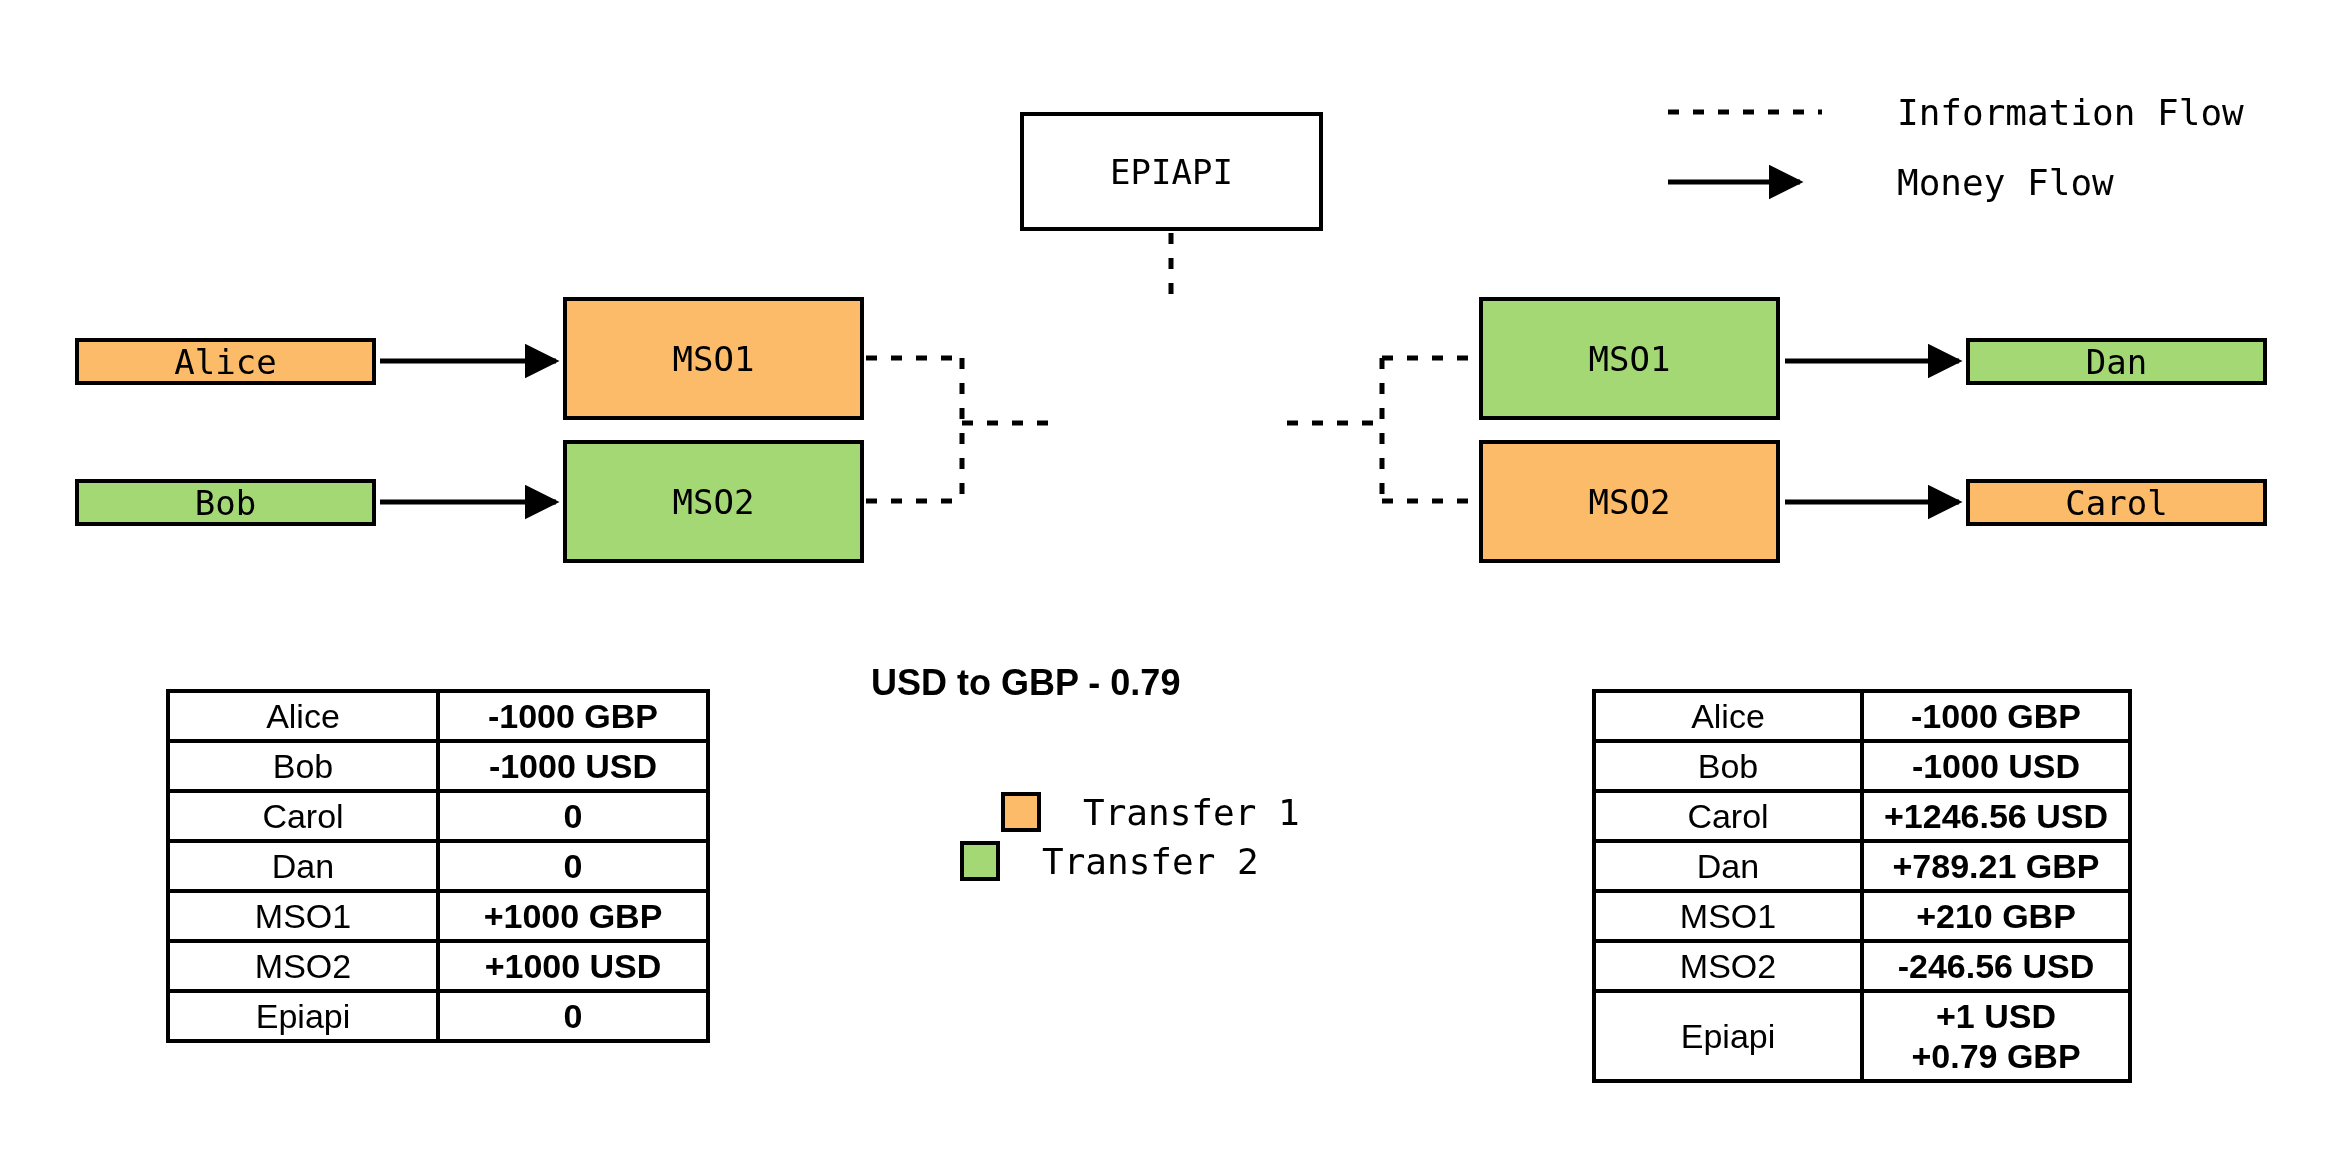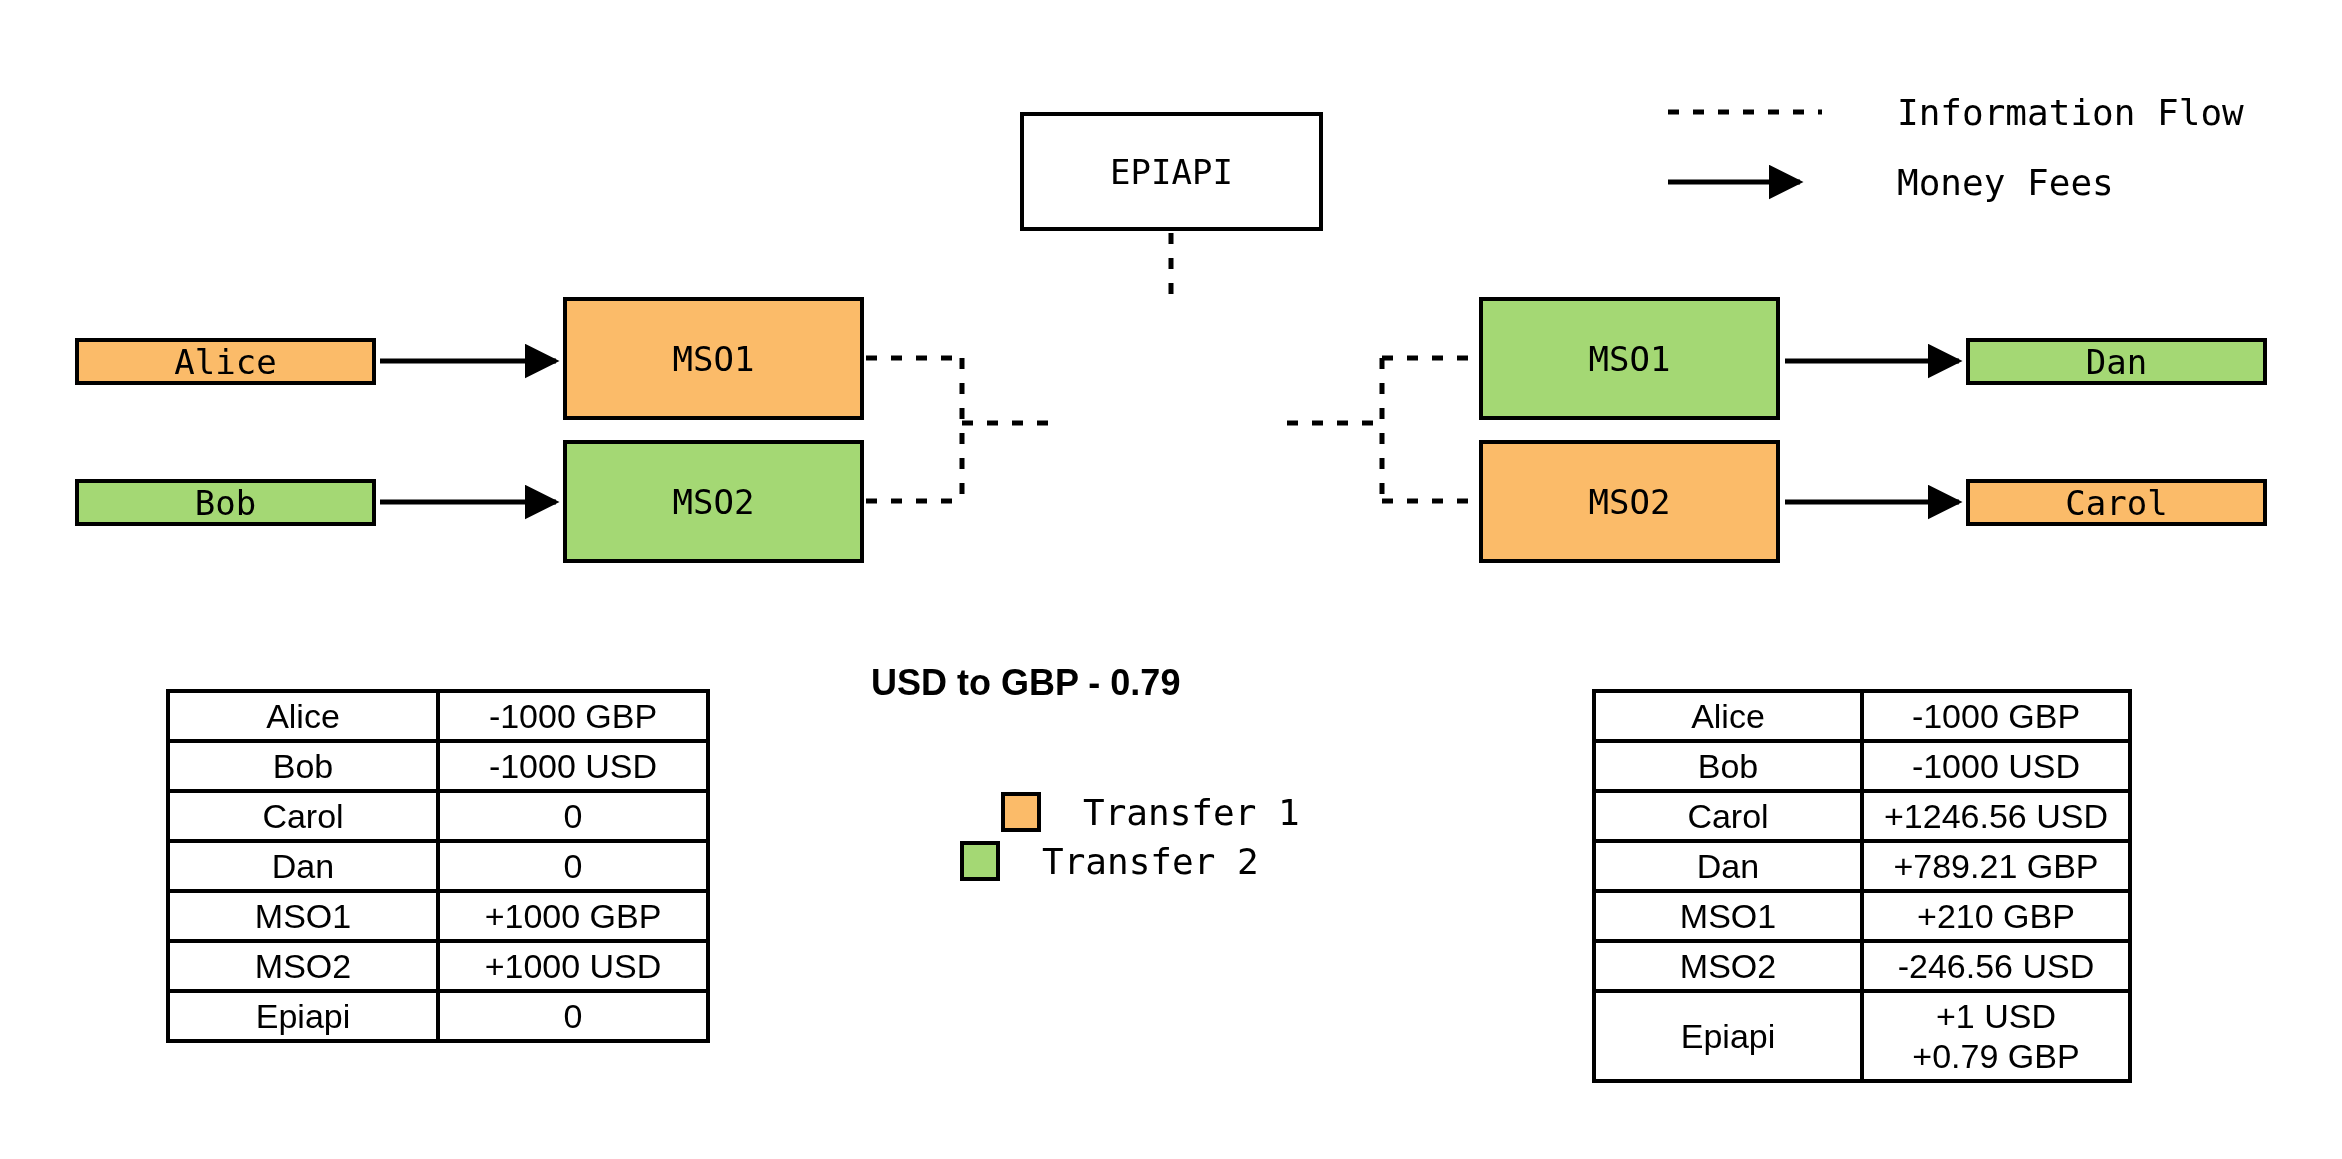--- a/index.html
+++ b/index.html
@@ -86,21 +86,21 @@
     color: #000;
   }
   table.balance-table td {
     border: 4px solid #000;
     text-align: center;
     vertical-align: middle;
     height: 46px;
     padding: 0 6px;
     overflow: hidden;
   }
-  table.balance-table td.val { white-space: pre-line; line-height: 40px; }
+  table.balance-table td.val { white-space: pre-line; line-height: 40px; font-weight: bold; }
   table.balance-table tr.tall td { height: 86px; }
 </style>
 </head>
 <body>
 
 <div class="canvas">
 
   <svg class="overlay">
     <defs>
       <marker id="arrow" viewBox="0 0 10 10" refX="9" refY="5" markerWidth="7" markerHeight="7" orient="auto-start-reverse">
@@ -123,21 +123,21 @@
     <line class="dashed-line" x1="1287" y1="423" x2="1382" y2="423"></line>
     <line class="dashed-line" x1="1382" y1="358" x2="1382" y2="501"></line>
     <line class="dashed-line" x1="1382" y1="358" x2="1477" y2="358"></line>
     <line class="dashed-line" x1="1382" y1="501" x2="1477" y2="501"></line>
 
     <line class="dashed-line" x1="1668" y1="112" x2="1822" y2="112"></line>
     <line class="solid-line" x1="1668" y1="182" x2="1800" y2="182" marker-end="url(#arrow)"></line>
   </svg>
 
   <div class="flow-label" style="left:1897px; top:93px;">Information Flow</div>
-  <div class="flow-label" style="left:1897px; top:163px;">Money Fees</div>
+  <div class="flow-label" style="left:1897px; top:163px;">Money Flow</div>
 
   <div class="node" style="left:1020px; top:112px; width:303px; height:119px;">
     <span>EPIAPI</span>
   </div>
 
   <div class="node t1" style="left:75px; top:338px; width:301px; height:47px;">
     <span>Alice</span>
   </div>
   <div class="node t2" style="left:75px; top:479px; width:301px; height:47px;">
     <span>Bob</span>

